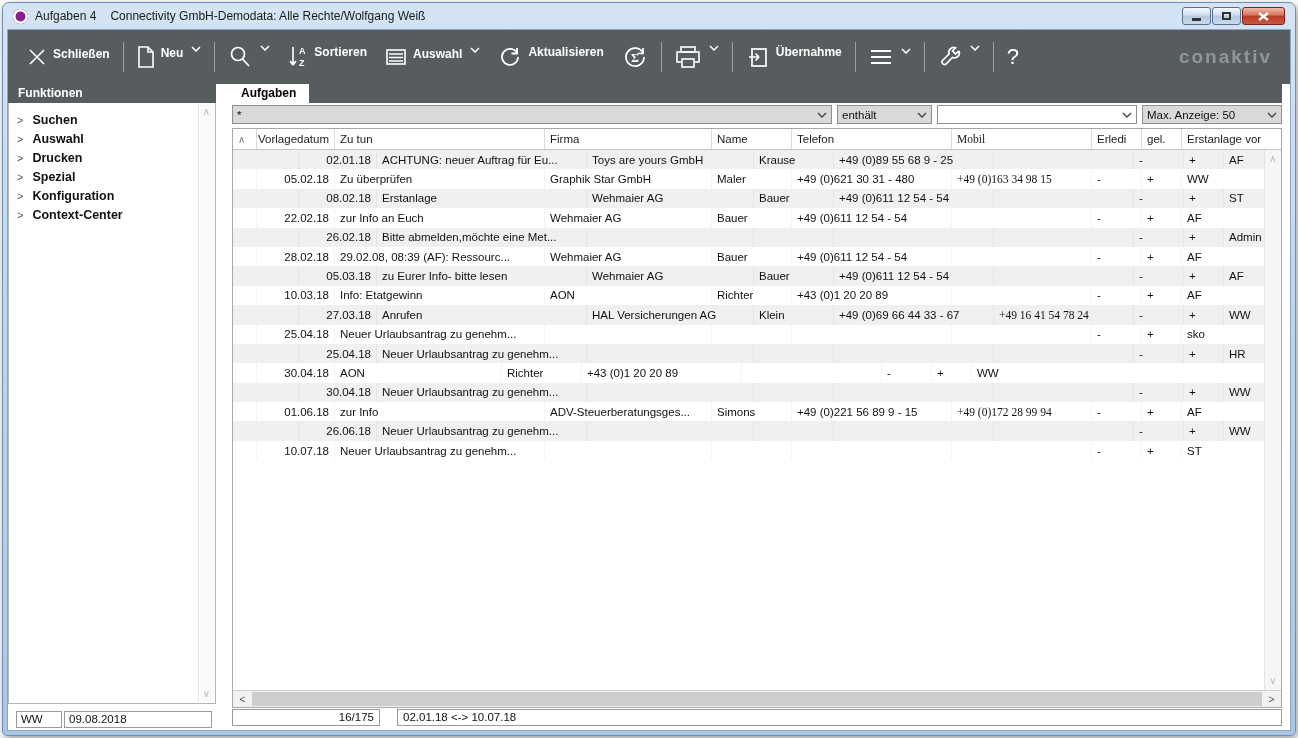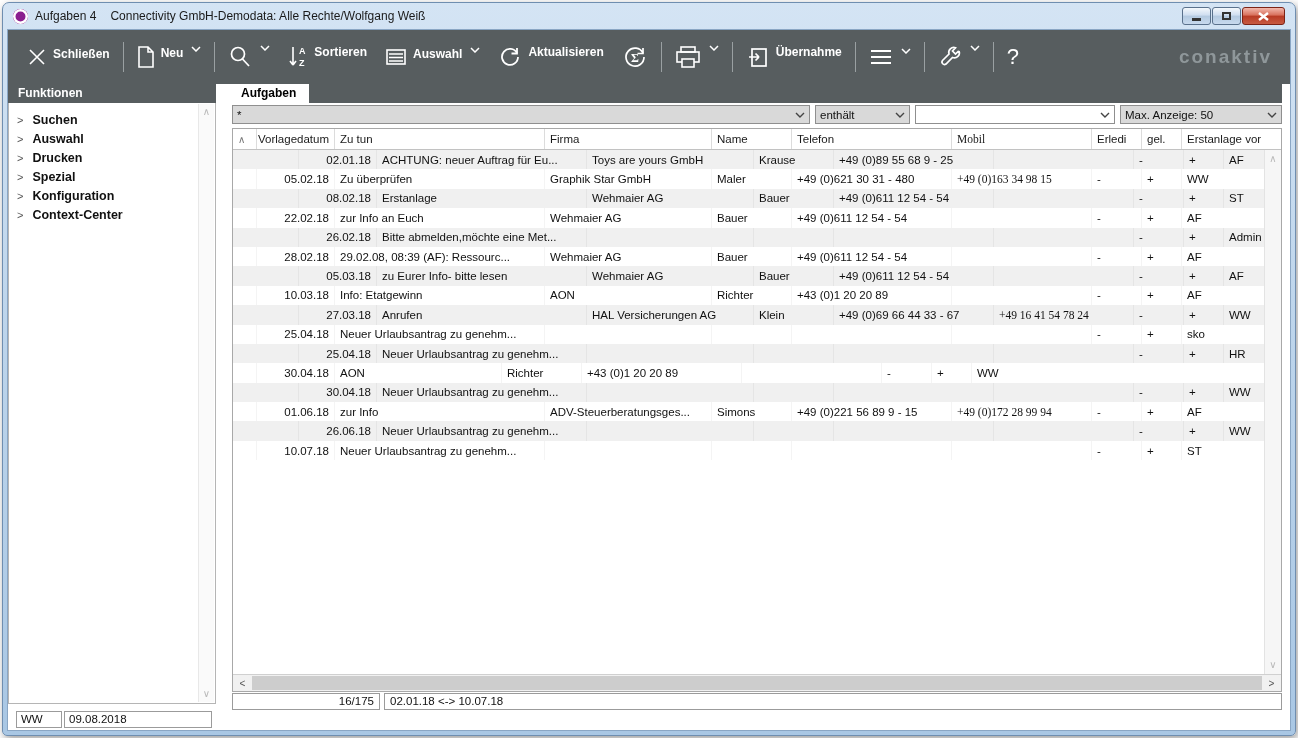--- a/index.html
+++ b/index.html
@@ -57,21 +57,21 @@
   
   .filter-row { height:22px; display:flex; gap:5px; padding-top:2px; flex:0 0 auto; }
   .combo { height:19px; border:1px solid #8f8f8f; background:#d9d9d9; font-size:11.5px; color:#111;
            display:flex; align-items:center; padding:0 4px; position:relative; }
   .combo .val { flex:1; white-space:nowrap; overflow:hidden; }
   .combo .dd { color:#444; flex:0 0 auto; }
   .combo.white { background:#fff; }
   .c-search { flex:1; }
   .c-op { width:95px; }
   .c-val { width:200px; }
-  .c-max { width:162px; }
+  .c-max { width:140px; }
 
   
   .table-frame { flex:1; border:1px solid #a8a8a8; margin-top:3px; display:flex; flex-direction:column; min-height:0; background:#fff; }
   .thead { height:21px; display:flex; border-bottom:1px solid #c2c2c2; flex:0 0 auto; font-size:11.5px; color:#1a1a1a; }
   .th { display:flex; align-items:center; padding:0 5px; border-right:1px solid #dcdcdc; white-space:nowrap; overflow:hidden; }
   .tbody-wrap { flex:1; position:relative; min-height:0; overflow:hidden; }
   .tbody { position:absolute; inset:0 17px 0 0; }
   .trow { height:19.4px; display:flex; font-size:11.5px; color:#111; }
   .trow.alt { background:#f0f0f0;padding-left:42px; }
   .td { display:flex; align-items:center; padding:0 5px; border-right:1px solid rgba(0,0,0,0.045); white-space:nowrap; overflow:hidden; }
@@ -86,21 +86,21 @@
   .w-gel  { width:40px; flex:0 0 auto; }
   .w-erst { flex:1; min-width:0; border-right:none; }
   .sort-ind { color:#777; font-size:10px; }
   .table-vsb { position:absolute; top:0; right:0; bottom:0; width:17px; background:#f6f6f6; border-left:1px solid #e3e3e3;
                display:flex; flex-direction:column; justify-content:space-between; align-items:center; padding:4px 0; }
   .hscroll { height:17px; flex:0 0 auto; border-top:1px solid #d0d0d0; display:flex; align-items:stretch; background:#f1f1f1; }
   .hs-btn { width:19px; display:flex; align-items:center; justify-content:center; color:#555; font-size:10px; background:#f1f1f1; flex:0 0 auto; }
   .hs-thumb { flex:1; background:#cdcdcd; margin:1px 0; }
 
   
-  .status-row { height:38px; display:flex; align-items:flex-end; gap:4px; padding-bottom:20px; flex:0 0 auto; }
+  .status-row { height:22px; display:flex; align-items:flex-end; gap:17px; padding-bottom:4px; flex:0 0 auto; }
   .status-box { border:1px solid #9b9b9b; background:#fff; height:17px; font-size:11.5px; padding:1px 5px; color:#111; white-space:nowrap; }
   .st-count { width:148px; text-align:right; }
   .st-range { flex:1; }
 
   svg.ic { display:block; }
 </style>
 </head>
 <body>
 
 <div class="stage">

